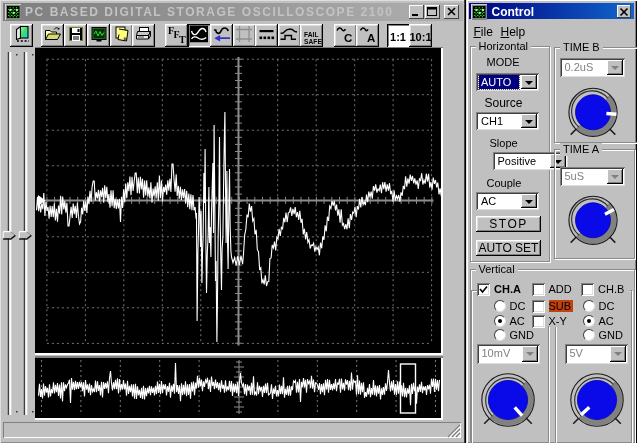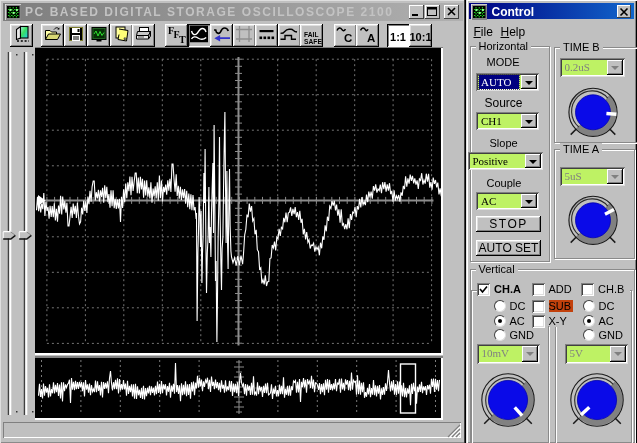--- a/index.html
+++ b/index.html
@@ -1,21 +1,21 @@
 <!DOCTYPE html>
 <html><head><meta charset="utf-8"><style>
 html,body{margin:0;padding:0;}
 body{width:637px;height:443px;background:#c0c0c0;position:relative;overflow:hidden;
  font-family:'Liberation Sans',sans-serif;-webkit-font-smoothing:none;}
 .abs{position:absolute;}
 .raised{background:#c0c0c0;box-shadow:inset -1px -1px 0 #000,inset 1px 1px 0 #fff,inset -2px -2px 0 #808080,inset 2px 2px 0 #dfdfdf;}
 .raised2{background:#c0c0c0;box-shadow:inset -1px -1px 0 #404040,inset 1px 1px 0 #fff;}
 .sunkenb{background:#c0c0c0;box-shadow:inset 1px 1px 0 #000,inset -1px -1px 0 #fff,inset 2px 2px 0 #808080;}
 .tbtn{position:absolute;top:24px;width:23px;height:23px;}
-.fld{position:absolute;background:#bef264;box-shadow:inset 1px 1px 0 #808080,inset -1px -1px 0 #dfdfdf,inset 2px 2px 0 #404040,inset -2px -2px 0 #fff;font-family:Liberation Serif, serif;}
+.fld{position:absolute;background:#ffffff;box-shadow:inset 1px 1px 0 #808080,inset -1px -1px 0 #dfdfdf,inset 2px 2px 0 #404040,inset -2px -2px 0 #fff;}
 .cbtn{position:absolute;right:2px;top:2px;bottom:2px;width:16px;background:#c0c0c0;
  box-shadow:inset -1px -1px 0 #000,inset 1px 1px 0 #fff,inset -2px -2px 0 #808080;}
 .arw{position:absolute;left:4px;top:6px;width:0;height:0;border:4px solid transparent;border-top:4px solid #000;border-bottom:none;}
 .garw{border-top-color:#808080;}
 .gbox{position:absolute;border:1px solid #8a8a8a;box-shadow:1px 1px 0 #fff,inset 1px 1px 0 #fff;}
 .glabel{position:absolute;top:-7px;left:5px;background:#c0c0c0;padding:0 3px;font-size:11px;line-height:13px;color:#000;}
 .lbl{position:absolute;font-size:11px;color:#000;white-space:nowrap;}
 .cb{position:absolute;width:13px;height:13px;background:#fff;box-shadow:inset 1px 1px 0 #808080,inset -1px -1px 0 #fff,inset 2px 2px 0 #404040,inset -2px -2px 0 #dfdfdf;}
 .rd{position:absolute;width:12px;height:12px;border-radius:50%;background:#fff;border:1px solid;border-color:#404040 #dfdfdf #dfdfdf #404040;box-sizing:border-box;}
 .rdot{position:absolute;left:3px;top:3px;width:4px;height:4px;border-radius:50%;background:#000;}
@@ -408,21 +408,21 @@
       </div>
     </div>
   <div class="lbl" style="left:19px;top:96px;font-size:12px;">Source</div>
   <div class="fld" style="left:10.5px;top:112px;width:63px;height:18px;">
       <div style="position:absolute;left:5px;top:3px;font-size:11px;color:#000;">CH1</div>
       <div class="cbtn">
         <div class="arw"></div>
       </div>
     </div>
   <div class="lbl" style="left:24px;top:137px;">Slope</div>
-  <div class="fld" style="left:2px;top:152px;width:75px;height:18px;">
+  <div class="fld" style="left:27px;top:152px;width:75px;height:18px;">
       <div style="position:absolute;left:5px;top:3px;font-size:11px;color:#000;">Positive</div>
       <div class="cbtn">
         <div class="arw"></div>
       </div>
     </div>
   <div class="lbl" style="left:21px;top:177px;">Couple</div>
   <div class="fld" style="left:10.5px;top:192px;width:63px;height:18px;">
       <div style="position:absolute;left:5px;top:3px;font-size:11px;color:#000;">AC</div>
       <div class="cbtn">
         <div class="arw"></div>

